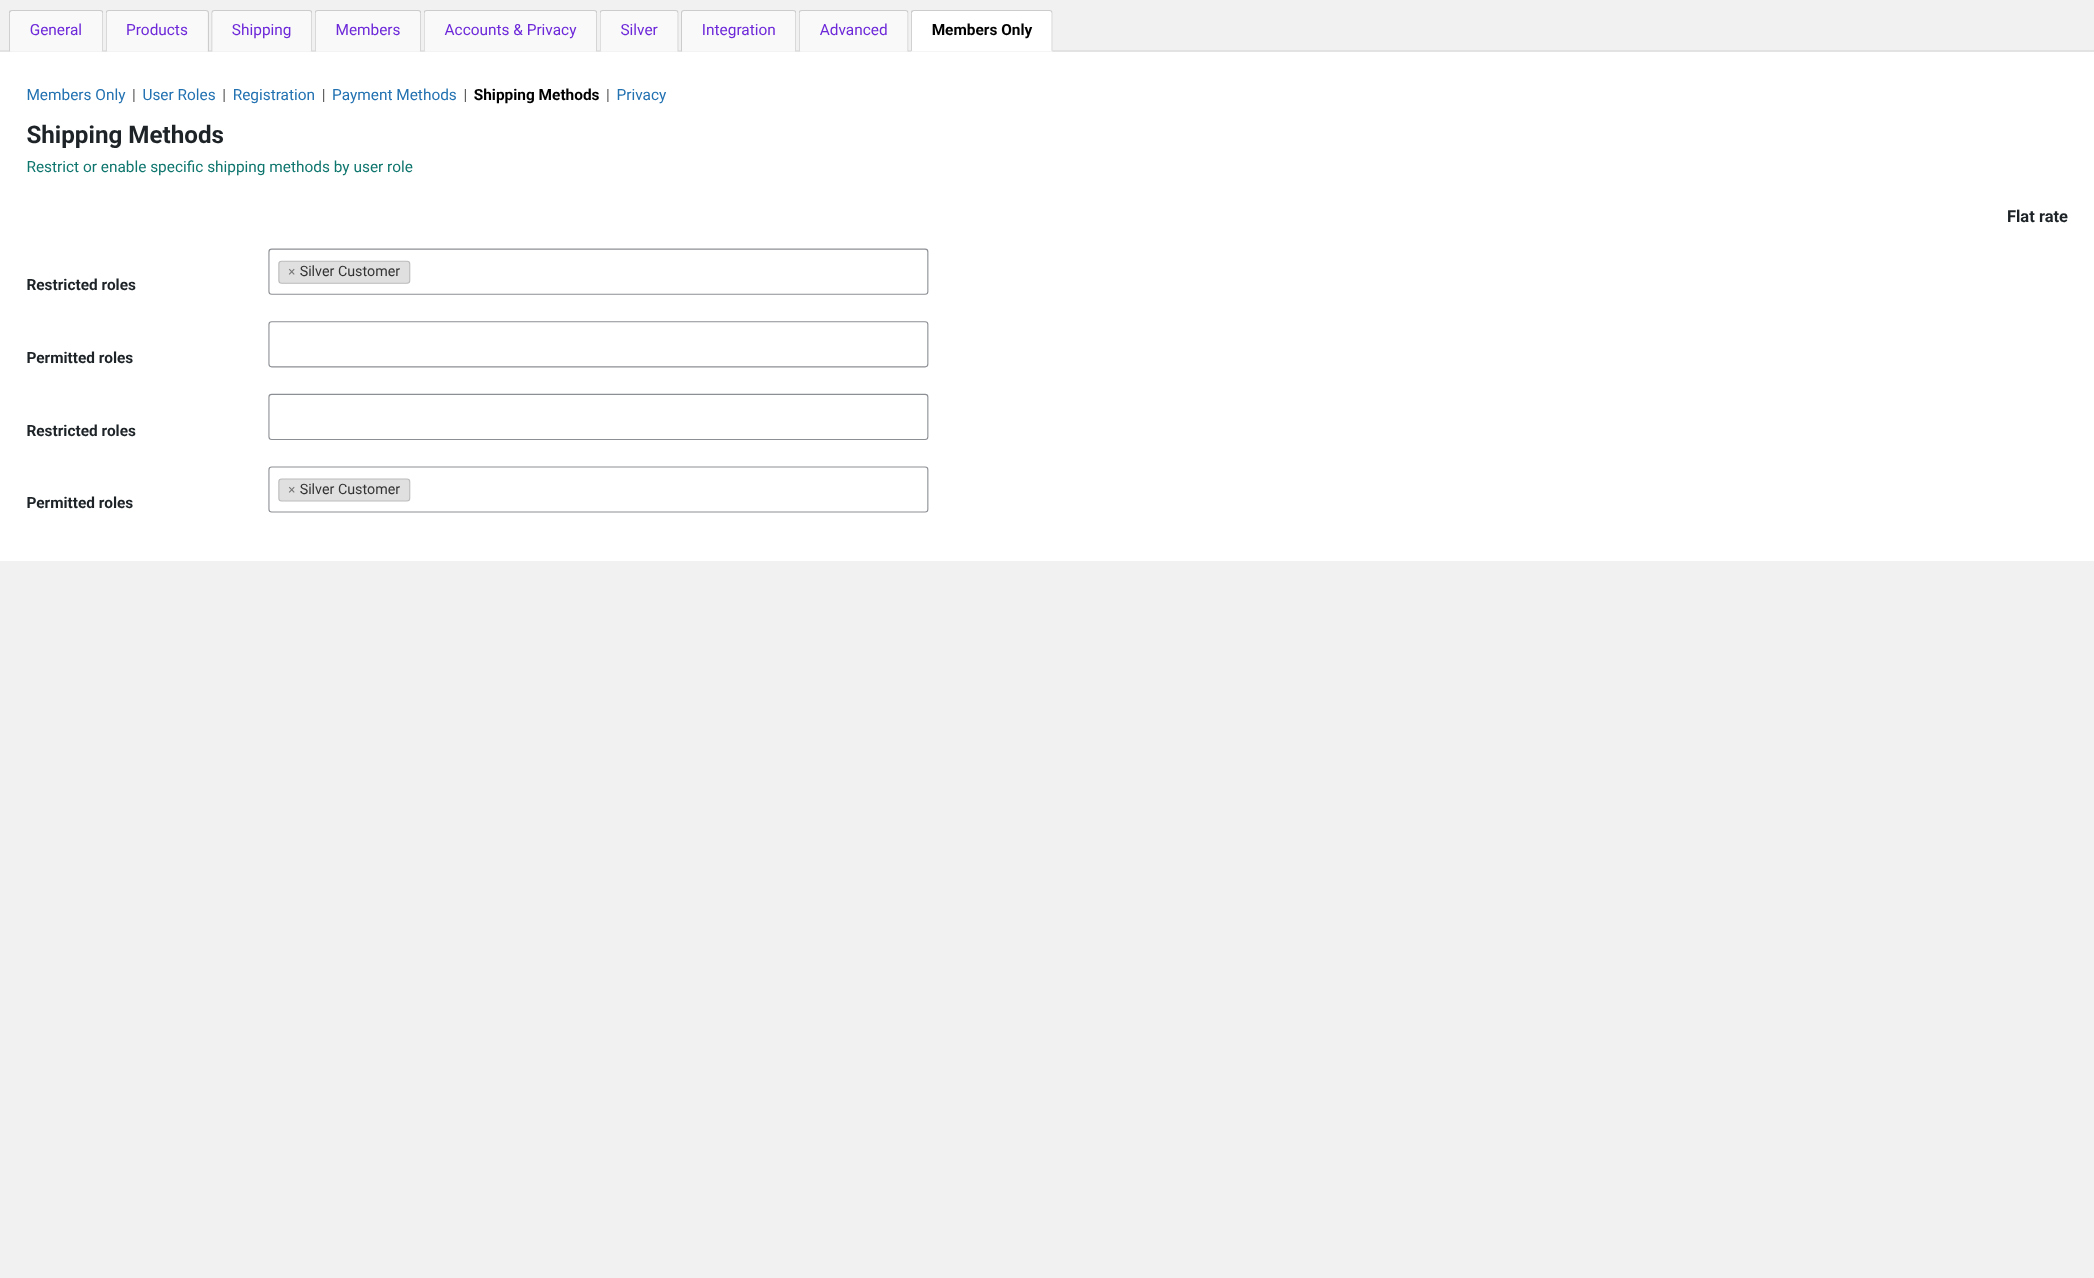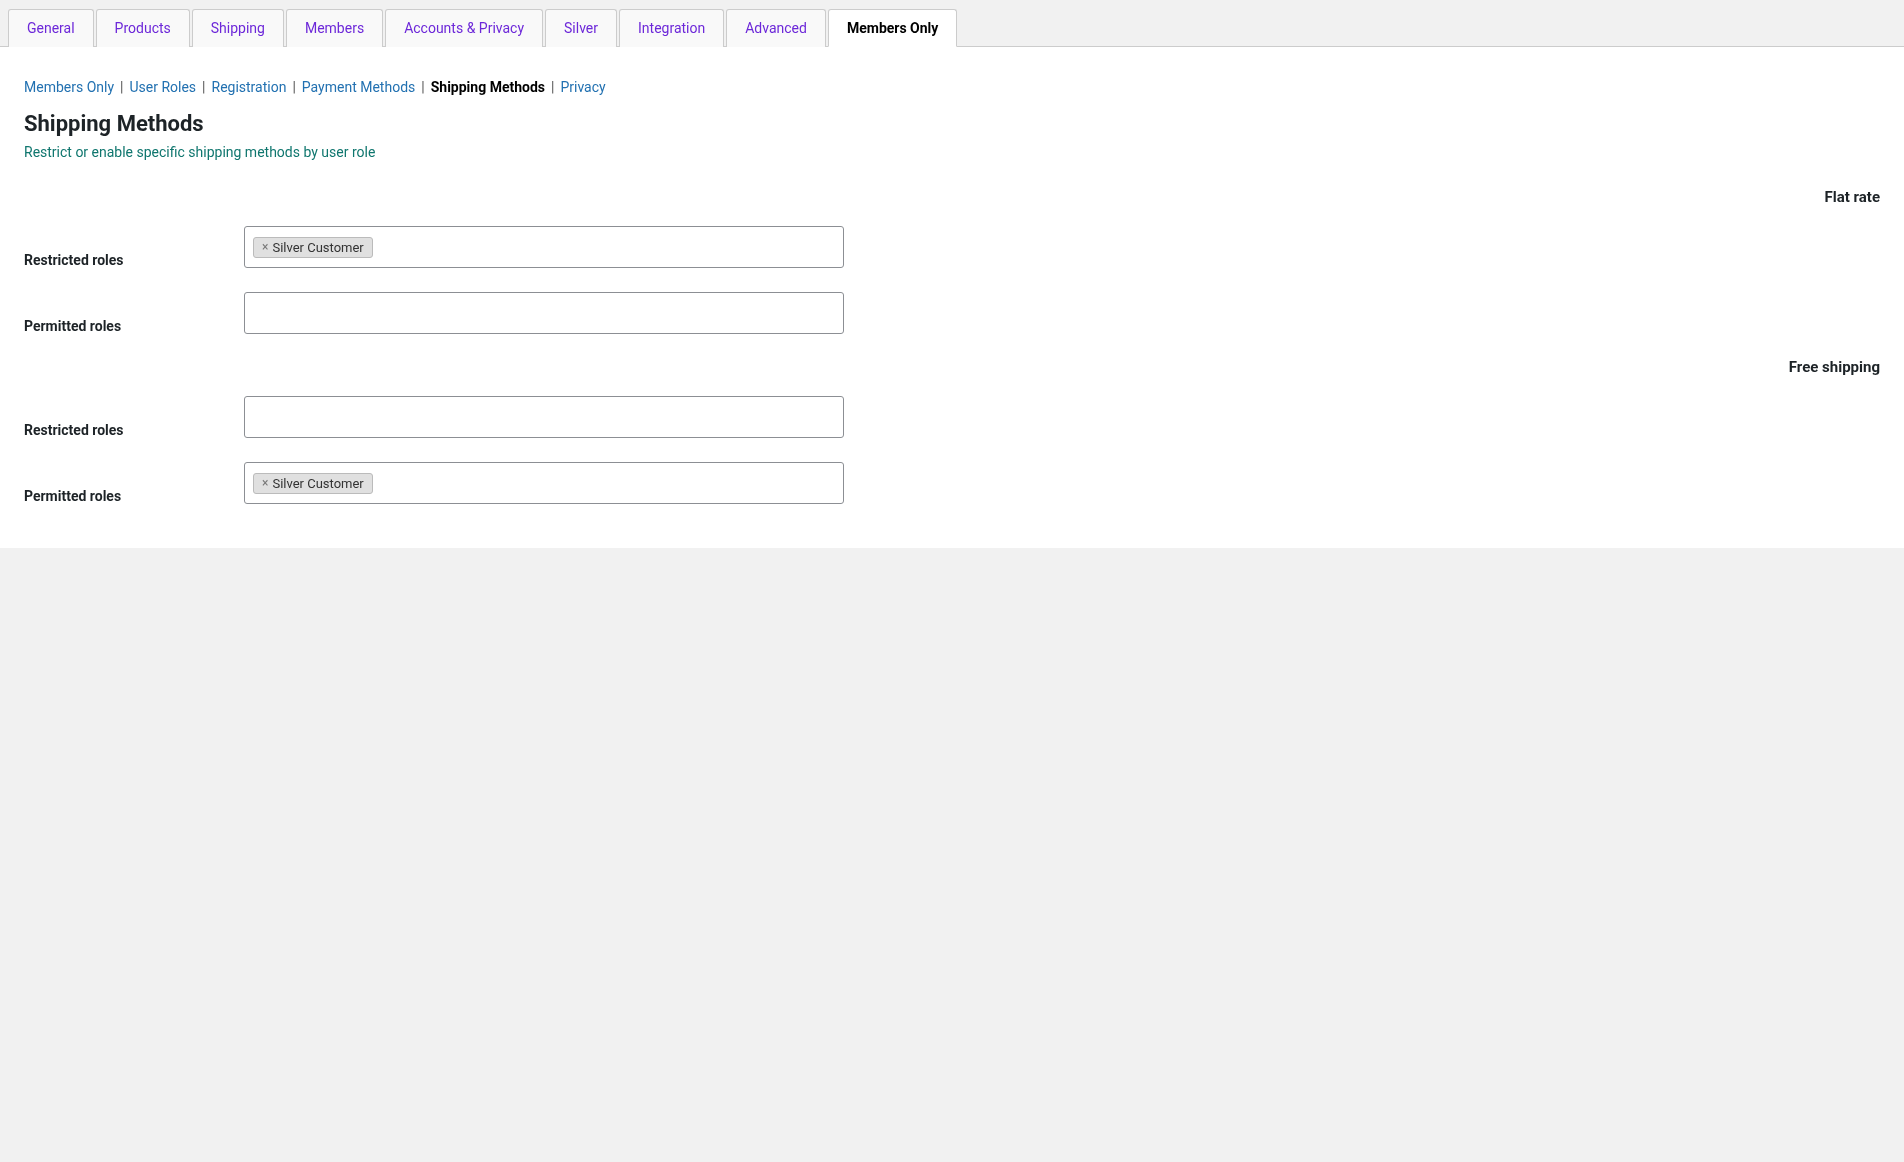--- a/index.html
+++ b/index.html
@@ -211,21 +211,20 @@
         </div>
         <div class="field-row">
           <div class="field-label">Permitted roles</div>
           <div class="field-control">
             <div class="tag-input"></div>
           </div>
         </div>
         <div class="section-divider"></div>
       </div>
       <div>
-        <h2 class="section-heading">Free shipping</h2>
         <div class="field-row">
           <div class="field-label">Restricted roles</div>
           <div class="field-control">
             <div class="tag-input"></div>
           </div>
         </div>
         <div class="field-row">
           <div class="field-label">Permitted roles</div>
           <div class="field-control">
             <div class="tag-input">

